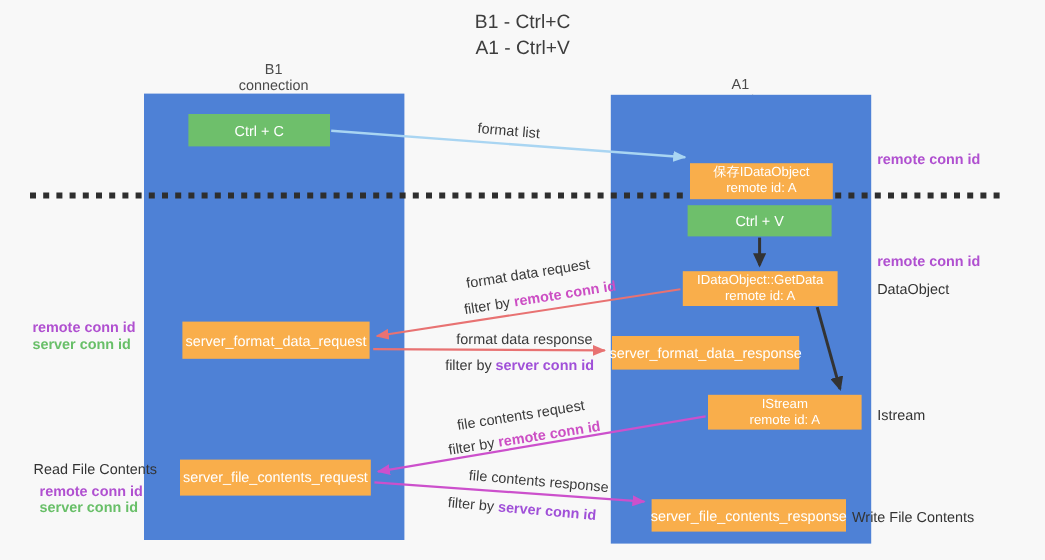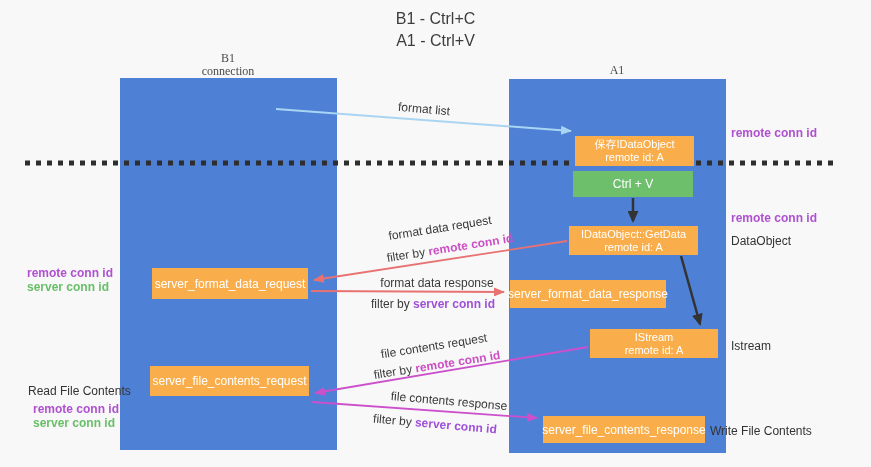--- a/index.html
+++ b/index.html
@@ -11,21 +11,20 @@
     font-family: "Liberation Sans", sans-serif;
   }
   .abs { position: absolute; }
   .title {
     left: 0; right: 0; top: 8px; text-align: center;
     font-size: 16px; line-height: 22px; color: #3d3d3d;
   }
   .lane-header {
     text-align: center; font-size: 12px; line-height: 13px; color: #4a4a4a;
     width: 120px;
-    font-family: Liberation Serif, serif;
   }
   .lane { background: #4e81d6; }
   .box {
     display: flex; flex-direction: column; align-items: center; justify-content: center;
     color: #fff; text-align: center; z-index: 3;
   }
   .box.green { background: #6ebf6b; font-size: 12px; }
   .box.orange { background: #f9ae4b; font-size: 12px; }
   .box.orange.two-line { font-size: 11px; line-height: 13px; }
   .side-label { font-size: 12px; white-space: nowrap; z-index: 3; }
@@ -90,20 +89,23 @@
 
     <line x1="311" y1="291" x2="504" y2="292" stroke="#e87272" stroke-width="1.8" marker-end="url(#mred)"></line>
 
     <line x1="681" y1="256" x2="700" y2="324" stroke="#333333" stroke-width="2.5" marker-end="url(#mblk)"></line>
 
     <line x1="588" y1="347" x2="315" y2="393" stroke="#cc50cc" stroke-width="1.8" marker-end="url(#mmag)"></line>
 
     <line x1="312" y1="402" x2="537" y2="418" stroke="#cc50cc" stroke-width="1.8" marker-end="url(#mmag)"></line>
   </svg>
 
+  <div class="abs box green" style="left:157px; top:95px; width:118px; height:27px;">
+    <span>Ctrl + C</span>
+  </div>
 
   <div class="abs box orange two-line" style="left:575px; top:136px; width:119px; height:30px;">
     <span>保存IDataObject</span>
     <span>remote id: A</span>
   </div>
 
   <div class="abs box green" style="left:573px; top:171px; width:120px; height:26px;">
     <span>Ctrl + V</span>
   </div>
 
@@ -118,21 +120,21 @@
 
   <div class="abs box orange" style="left:510px; top:280px; width:156px; height:28px;">
     <span>server_format_data_response</span>
   </div>
 
   <div class="abs box orange two-line" style="left:590px; top:329px; width:128px; height:29px;">
     <span>IStream</span>
     <span>remote id: A</span>
   </div>
 
-  <div class="abs box orange" style="left:150px; top:366px; width:159px; height:30px;">
+  <div class="abs box orange" style="left:150px; top:383px; width:159px; height:30px;">
     <span>server_file_contents_request</span>
   </div>
 
   <div class="abs box orange" style="left:543px; top:416px; width:162px; height:27px;">
     <span>server_file_contents_response</span>
   </div>
 
   <div class="abs flow-label" style="left:424px; top:109px; transform:translate(-50%,-50%) rotate(5deg);">format list</div>
 
   <div class="abs flow-label tilt-up" style="left:440px; top:228px;">format data request</div>

